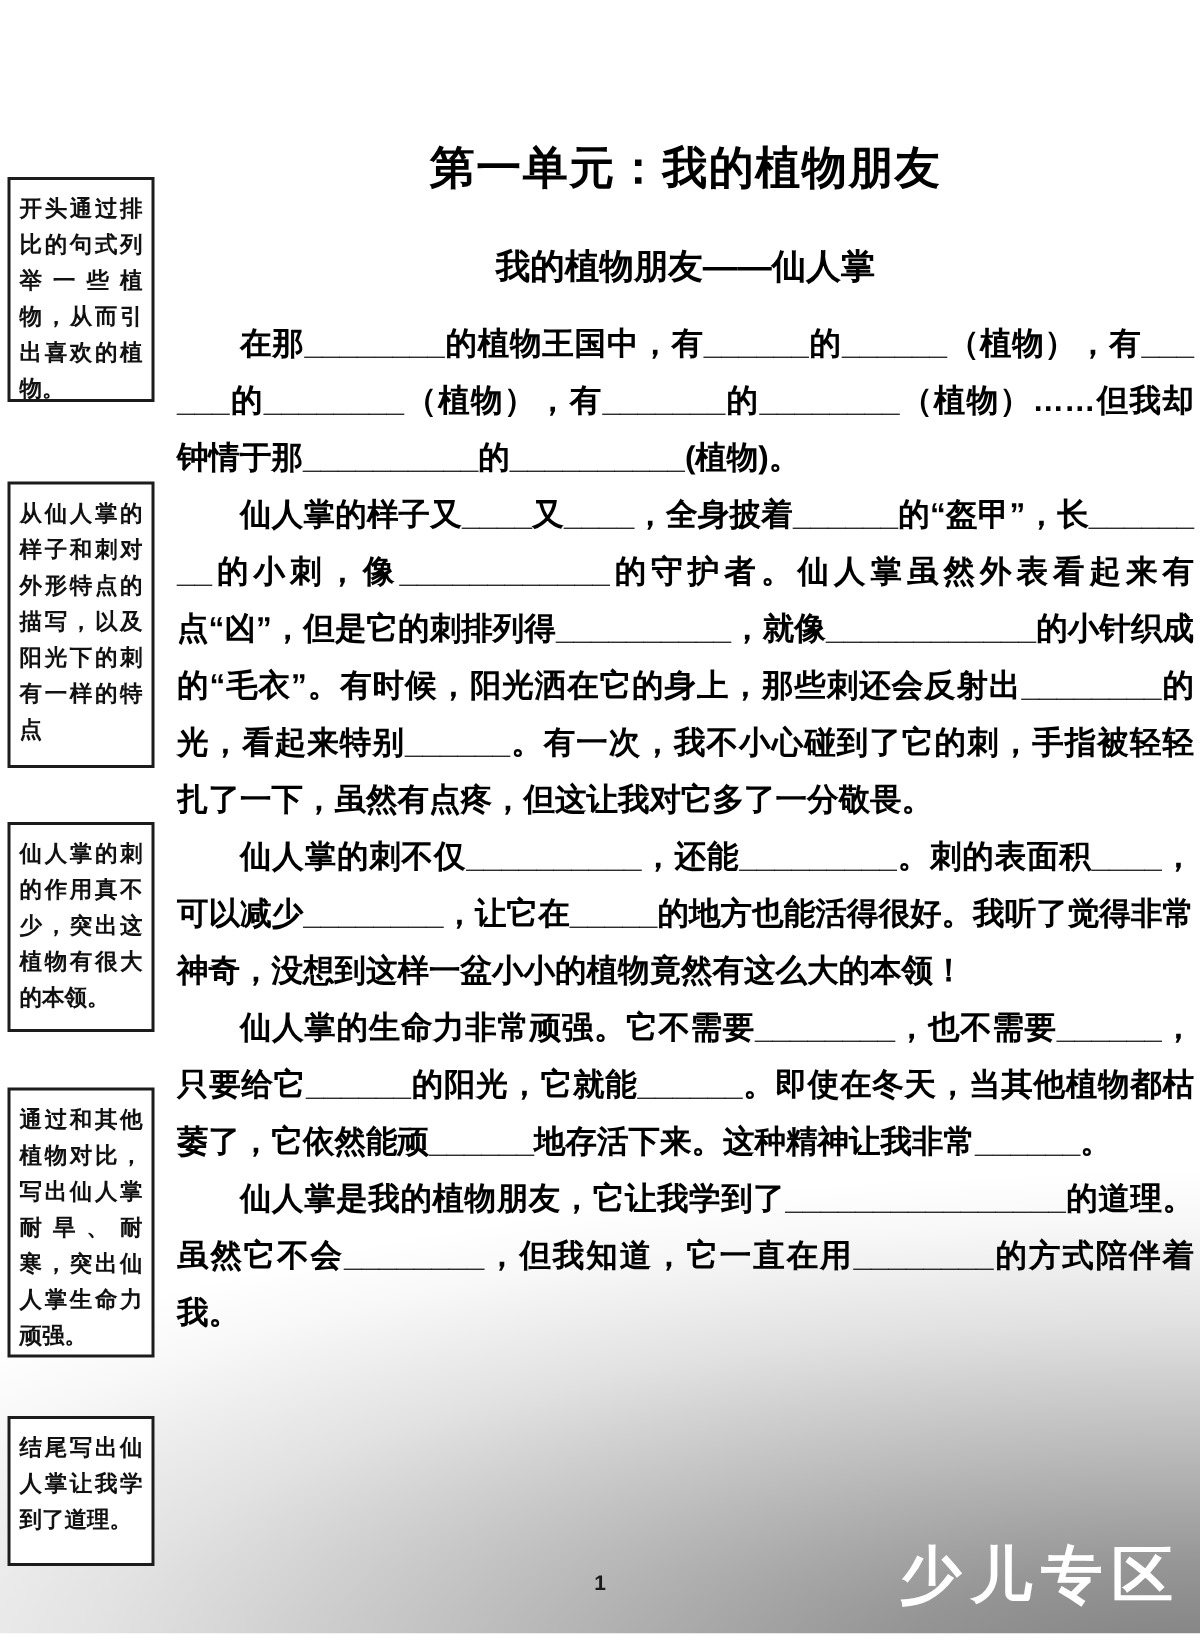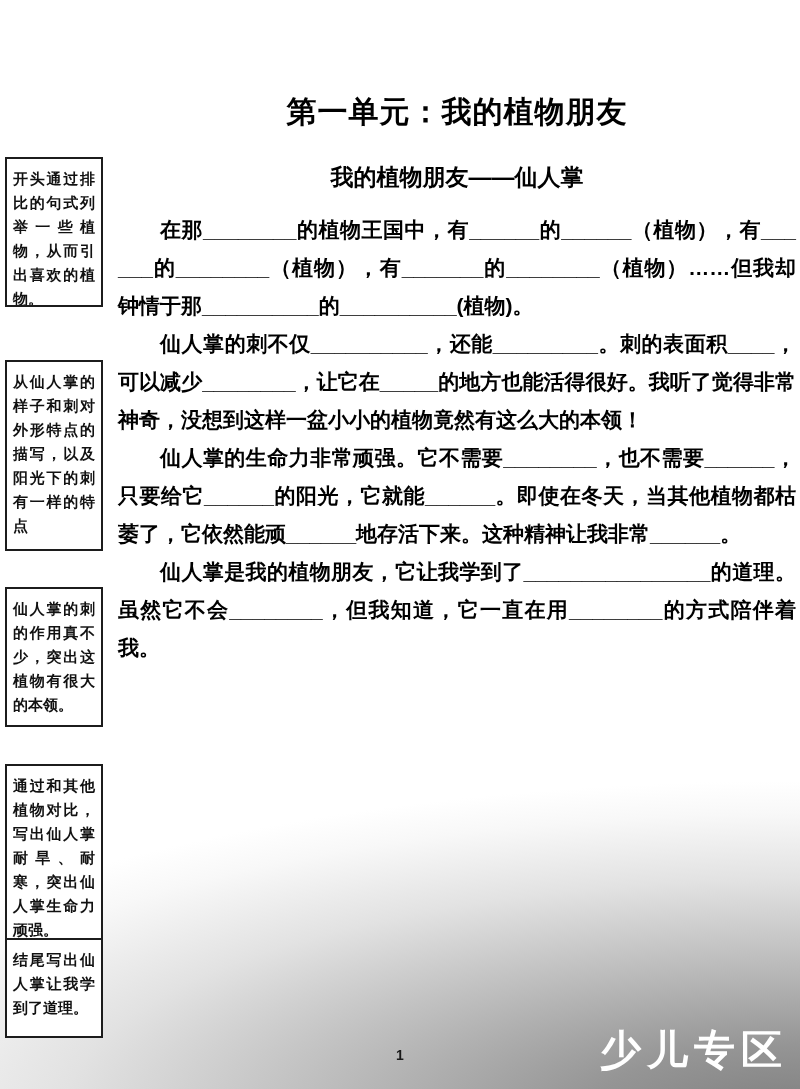--- a/index.html
+++ b/index.html
@@ -27,27 +27,26 @@
     border: 2px solid #1c1c1c;
     background: #ffffff;
     padding: 8px 6px;
     font-size: 15px;
     font-weight: bold;
     line-height: 24px;
     text-align: justify;
     text-justify: inter-character;
     overflow: hidden;
     color: #111;
-    margin-top: 39px;
   }
   .anno-1 { top: 118px; height: 150px; }
   .anno-2 { top: 321px; height: 191px; }
   .anno-3 { top: 548px; height: 140px; }
   .anno-4 { top: 725px; height: 180px; }
-  .anno-5 { top: 899px; height: 100px; }
+  .anno-5 { top: 944px; height: 100px; }
 
   
   .main {
     position: absolute;
     left: 118px;
     top: 92px;
     width: 678px;
   }
   .unit-title {
     font-size: 30px;
@@ -129,20 +128,21 @@
   </div>
   <div class="anno-box anno-5">
     <span>结尾写出仙人掌让我学到了道理。</span>
   </div>
 
   <div class="main">
     <h1 class="unit-title">第一单元：我的植物朋友</h1>
     <h2 class="essay-title">我的植物朋友——仙人掌</h2>
 
     <p class="para">在那________的植物王国中，有______的______（植物），有______的________（植物），有_______的________（植物）……但我却钟情于那__________的__________(植物)。</p>
+    <p class="para">仙人掌的样子又____又____，全身披着______的“盔甲”，长________的小刺，像____________的守护者。仙人掌虽然外表看起来有点“凶”，但是它的刺排列得__________，就像____________的小针织成的“毛衣”。有时候，阳光洒在它的身上，那些刺还会反射出________的光，看起来特别______。有一次，我不小心碰到了它的刺，手指被轻轻扎了一下，虽然有点疼，但这让我对它多了一分敬畏。</p>
     <p class="para">仙人掌的刺不仅__________，还能_________。刺的表面积____，可以减少________，让它在_____的地方也能活得很好。我听了觉得非常神奇，没想到这样一盆小小的植物竟然有这么大的本领！</p>
     <p class="para">仙人掌的生命力非常顽强。它不需要________，也不需要______，只要给它______的阳光，它就能______。即使在冬天，当其他植物都枯萎了，它依然能顽______地存活下来。这种精神让我非常______。</p>
     <p class="para">仙人掌是我的植物朋友，它让我学到了________________的道理。虽然它不会________，但我知道，它一直在用________的方式陪伴着我。</p>
   </div>
 
   <div class="page-number">1</div>
 
   <div class="watermark">
     <span class="brand">少儿专区</span>
   </div>

